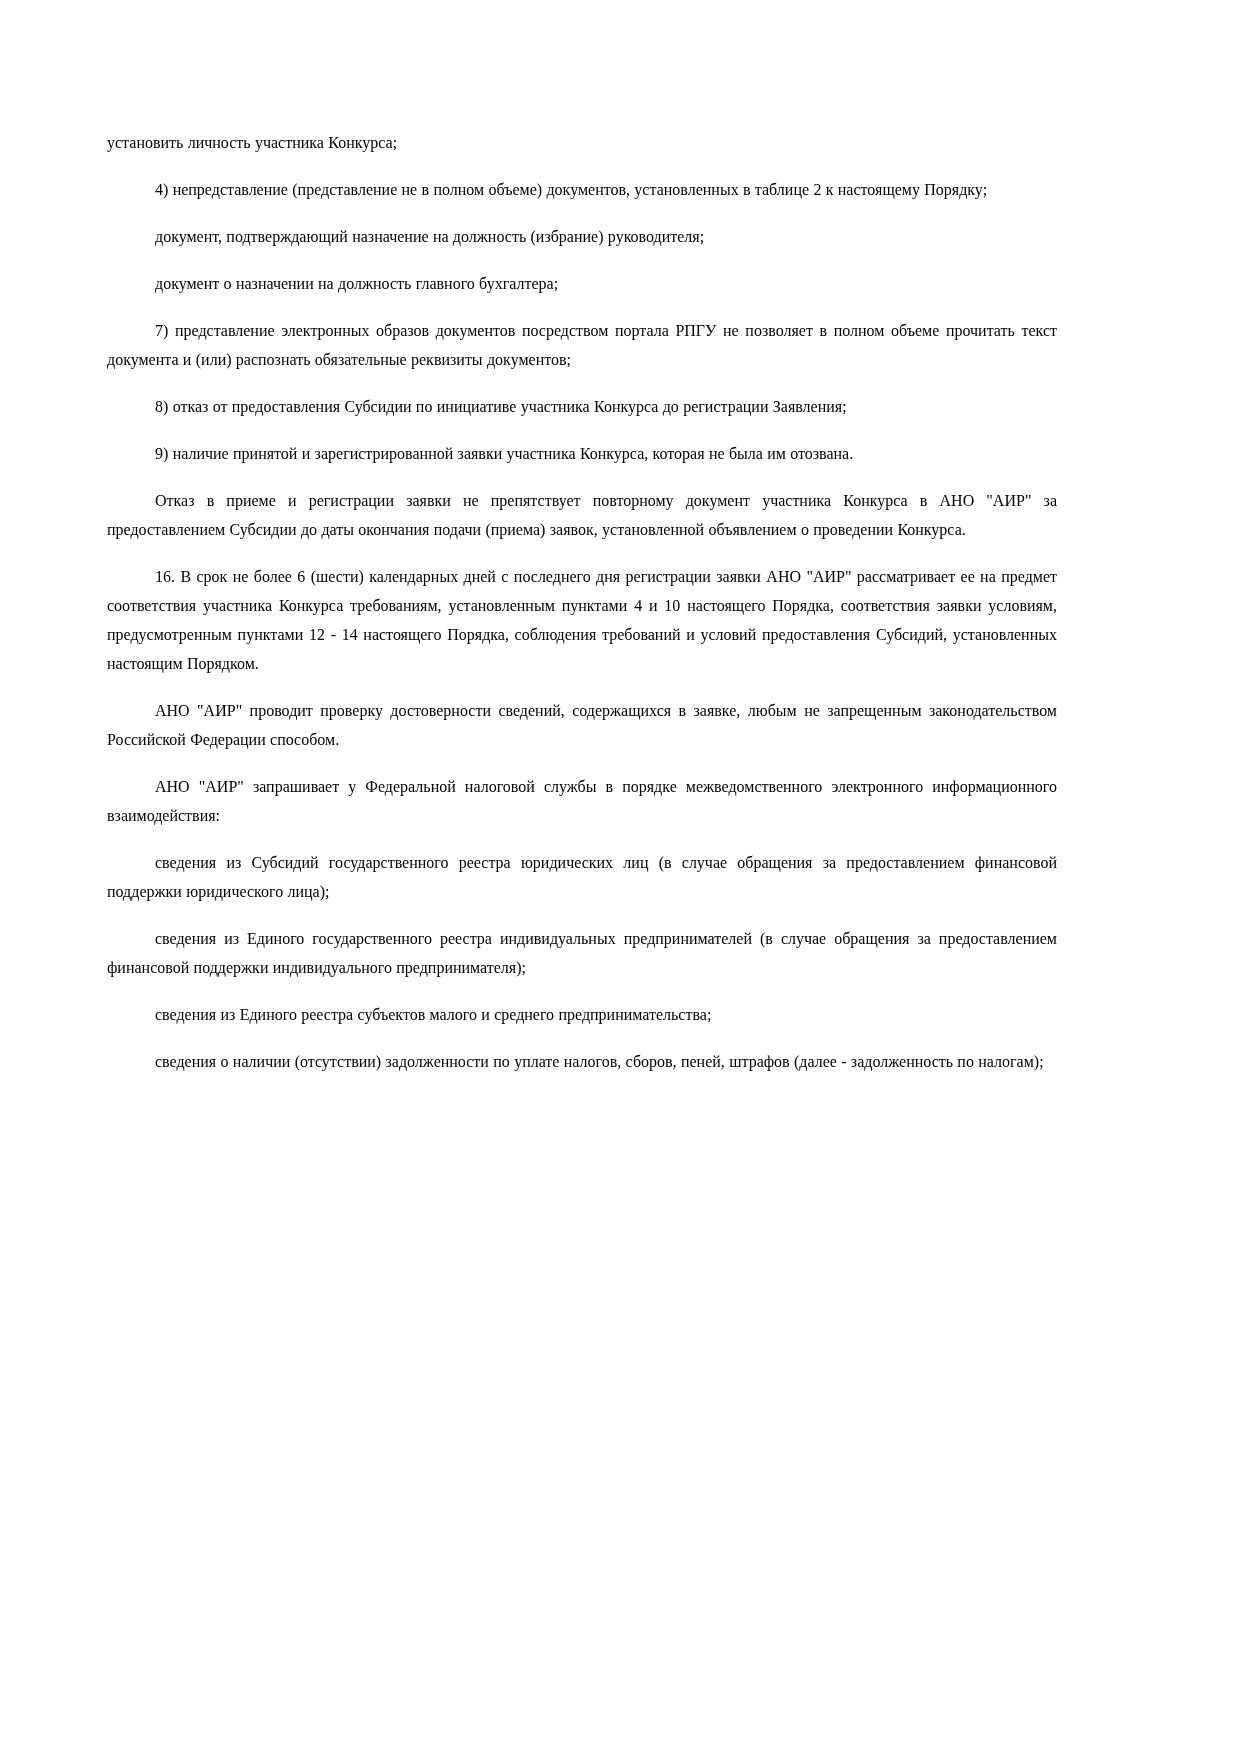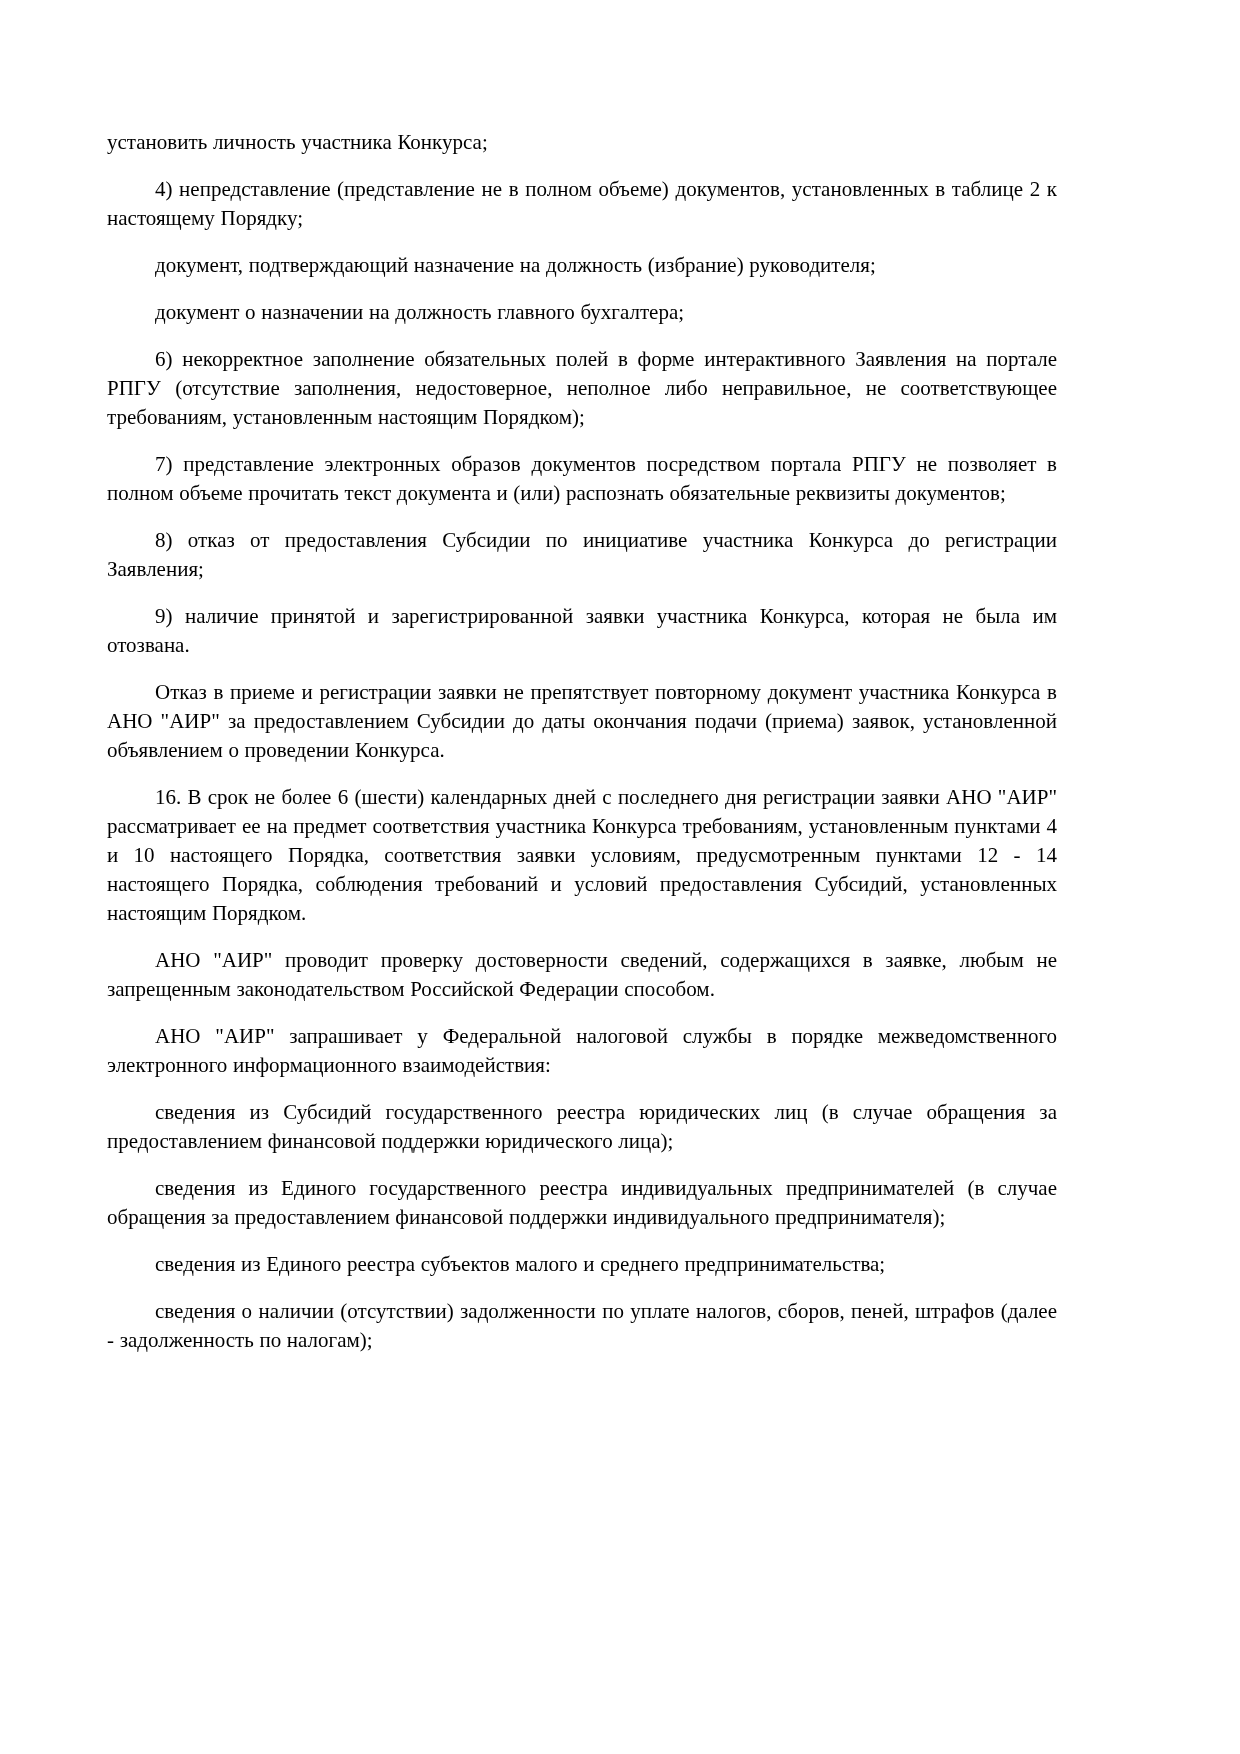--- a/index.html
+++ b/index.html
@@ -8,21 +8,21 @@
     background: #ffffff;
   }
   .page {
     position: relative;
     width: 1240px;
     min-height: 1754px;
     box-sizing: border-box;
     background: #ffffff;
     padding: 128px 183px 80px 107px;
     font-family: "Liberation Serif", "DejaVu Serif", serif;
-    font-size: 21px;
+    font-size: 16px;
     line-height: 29px;
     color: #000000;
   }
   .page p {
     margin: 0 0 18px 0;
     text-align: justify;
     text-indent: 48px;
     word-spacing: 0.02em;
   }
   .page p.no-indent {
@@ -30,21 +30,20 @@
   }
 </style>
 </head>
 <body>
 
 <div class="page">
   <p class="no-indent">установить личность участника Конкурса;</p>
   <p>4) непредставление (представление не в полном объеме) документов, установленных в таблице 2 к настоящему Порядку;</p>
   <p>документ, подтверждающий назначение на должность (избрание) руководителя;</p>
   <p>документ о назначении на должность главного бухгалтера;</p>
-  <p>6) некорректное заполнение обязательных полей в форме интерактивного Заявления на портале РПГУ (отсутствие заполнения, недостоверное, неполное либо неправильное, не соответствующее требованиям, установленным настоящим Порядком);</p>
   <p>7) представление электронных образов документов посредством портала РПГУ не позволяет в полном объеме прочитать текст документа и (или) распознать обязательные реквизиты документов;</p>
   <p>8) отказ от предоставления Субсидии по инициативе участника Конкурса до регистрации Заявления;</p>
   <p>9) наличие принятой и зарегистрированной заявки участника Конкурса, которая не была им отозвана.</p>
   <p>Отказ в приеме и регистрации заявки не препятствует повторному документ участника Конкурса в АНО "АИР" за предоставлением Субсидии до даты окончания подачи (приема) заявок, установленной объявлением о проведении Конкурса.</p>
   <p>16. В срок не более 6 (шести) календарных дней с последнего дня регистрации заявки АНО "АИР" рассматривает ее на предмет соответствия участника Конкурса требованиям, установленным пунктами 4 и 10 настоящего Порядка, соответствия заявки условиям, предусмотренным пунктами 12 - 14 настоящего Порядка, соблюдения требований и условий предоставления Субсидий, установленных настоящим Порядком.</p>
   <p>АНО "АИР" проводит проверку достоверности сведений, содержащихся в заявке, любым не запрещенным законодательством Российской Федерации способом.</p>
   <p>АНО "АИР" запрашивает у Федеральной налоговой службы в порядке межведомственного электронного информационного взаимодействия:</p>
   <p>сведения из Субсидий государственного реестра юридических лиц (в случае обращения за предоставлением финансовой поддержки юридического лица);</p>
   <p>сведения из Единого государственного реестра индивидуальных предпринимателей (в случае обращения за предоставлением финансовой поддержки индивидуального предпринимателя);</p>
   <p>сведения из Единого реестра субъектов малого и среднего предпринимательства;</p>

